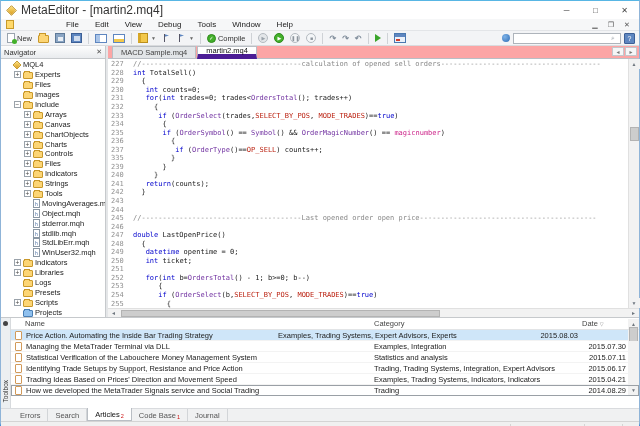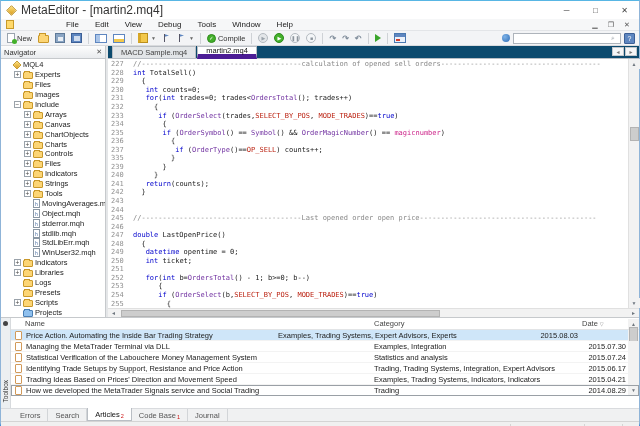--- a/index.html
+++ b/index.html
@@ -72,21 +72,21 @@
   .tic{flex:none;position:relative;}
   .tic-mql4{width:8px;height:8px;background:linear-gradient(135deg,#ffe27a,#d89b1e);border:1px solid #b8860b;transform:rotate(45deg) scale(.8);}
   .tic-folder{width:10px;height:7px;background:#fcd575;border:1px solid #c9982a;border-radius:1px;margin-top:2px;}
   .tic-folder::before{content:"";position:absolute;top:-2px;left:0;width:4px;height:1px;background:#fcd575;border:1px solid #c9982a;border-bottom:none;}
   .tic-fblue{background:#8fc0ee;border-color:#4a7fb5;}
   .tic-fblue::before{background:#8fc0ee;border-color:#4a7fb5;}
   .tic-file{width:7px;height:9px;background:#fff;border:1px solid #8a97a4;font-size:5px;color:#4a6fa5;text-align:center;line-height:8px;}
   .splitter{width:2px;background:#e4e6e8;flex:none;}
 
   .editor{flex:1;display:flex;flex-direction:column;min-width:0;}
-  .tabbar{height:13px;background:#0c4a6e;border-bottom:1px solid #b9bec4;display:flex;align-items:flex-end;padding-left:4px;flex:none;}
+  .tabbar{height:13px;background:#fca5a5;border-bottom:1px solid #b9bec4;display:flex;align-items:flex-end;padding-left:4px;flex:none;}
   .etab{height:12px;padding:0 8px;font-size:7.5px;display:flex;align-items:center;border:1px solid #b9bec4;border-bottom:none;
         background:#e2e5e8;color:#444;margin-right:1px;}
   .etab.active{background:#fff;color:#111;height:13px;margin-bottom:-1px;border-bottom:5px solid #4c1d95;}
   .tab-arrows{margin-left:auto;display:flex;gap:1px;margin-right:2px;margin-bottom:2px;}
   .tab-arrow{width:12px;height:9px;background:#f5f6f7;border:1px solid #c3c7cc;color:#777;font-size:5px;display:flex;align-items:center;justify-content:center;}
 
   .codezone{height:249px;display:flex;flex:none;background:#fff;position:relative;}
   .code{flex:1;overflow:hidden;font-family:"DejaVu Sans Mono",monospace;font-size:7px;padding-top:1px;}
   .cl{height:8.55px;display:flex;white-space:pre;align-items:center;}
   .ln{width:21px;text-align:left;color:#909090;flex:none;padding-left:3px;}
@@ -498,21 +498,21 @@
     <span class="catcell">Examples, Integration</span>
     <span class="datecell">2015.07.30</span>
             <span class="scell" style="background:#f2f2f2;height:11px;"></span>
           </div>
           <div class="lgrid lrow">
     <span class="namecell">
               <span class="doc"></span>
               <span>Statistical Verification of the Labouchere Money Management System</span>
             </span>
     <span class="catcell">Statistics and analysis</span>
-    <span class="datecell">2015.07.24</span>
+    <span class="datecell">2015.07.11</span>
             <span class="scell" style="background:#f2f2f2;height:11px;"></span>
           </div>
           <div class="lgrid lrow">
     <span class="namecell">
               <span class="doc"></span>
               <span>Identifying Trade Setups by Support, Resistance and Price Action</span>
             </span>
     <span class="catcell">Trading, Trading Systems, Integration, Expert Advisors</span>
     <span class="datecell">2015.06.17</span>
             <span class="scell" style="background:#f2f2f2;height:11px;"></span>

